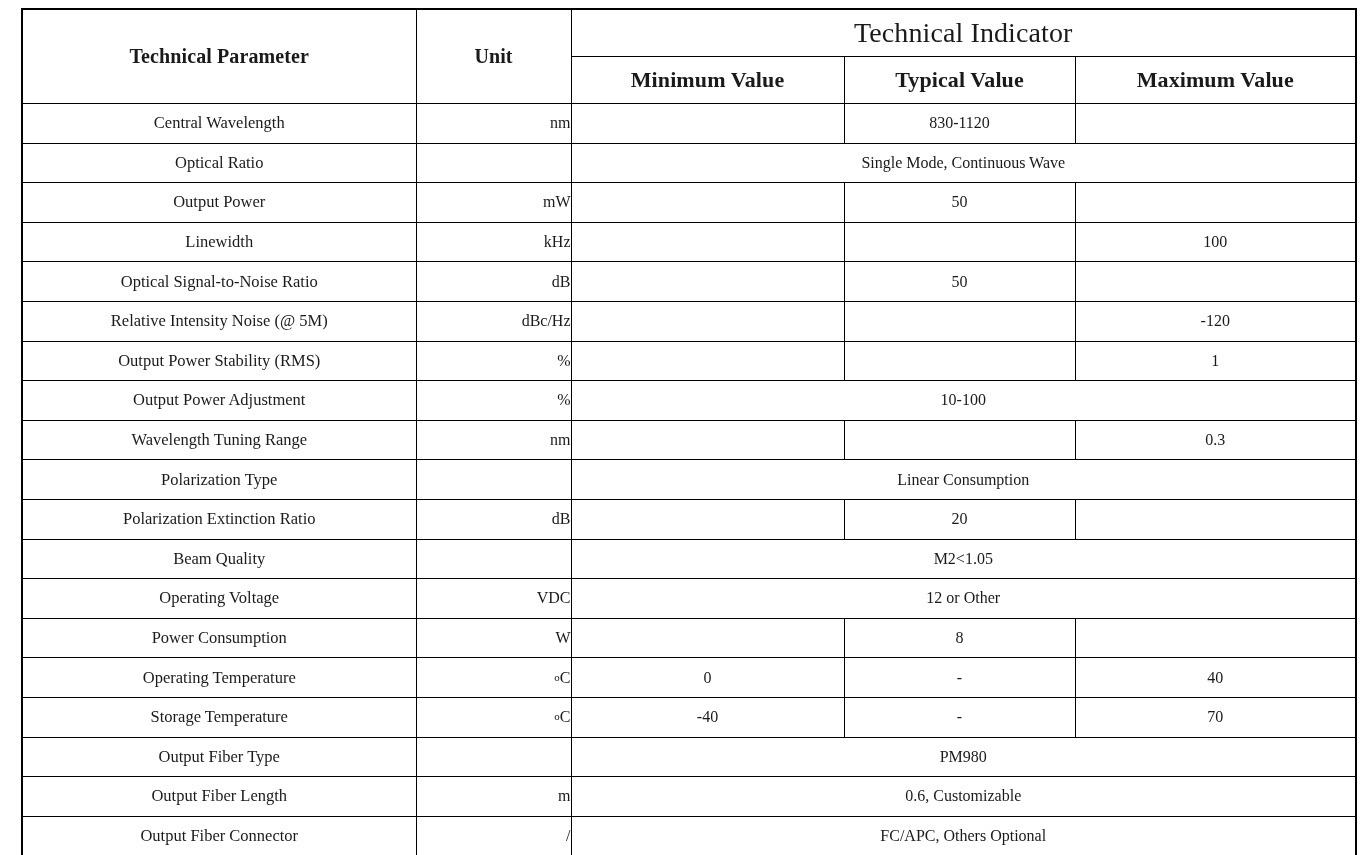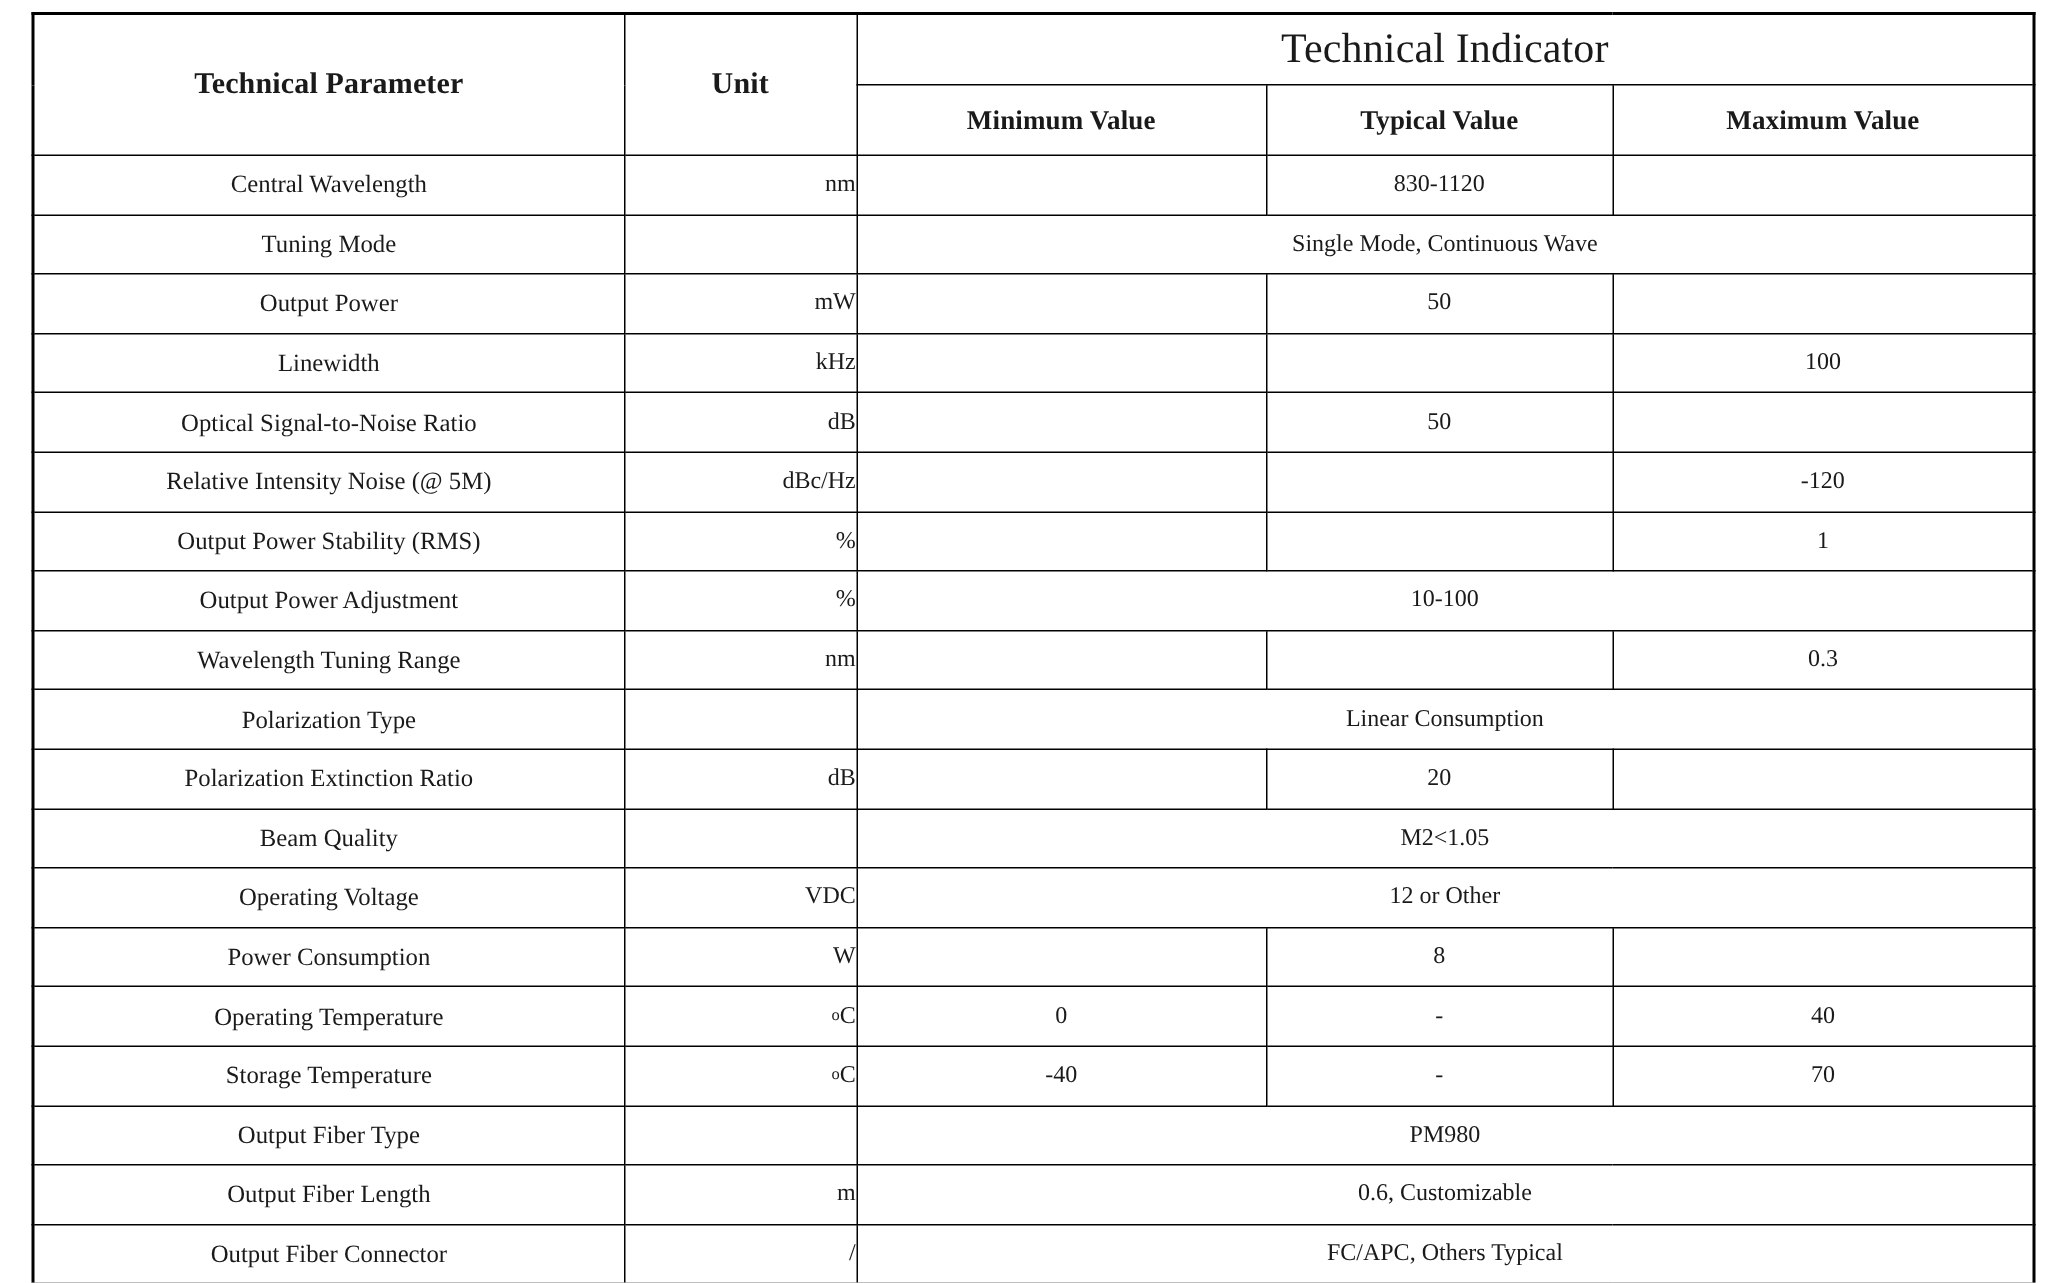--- a/index.html
+++ b/index.html
@@ -49,21 +49,21 @@
     letter-spacing: 0.1px;
   }
   th.h-group {
     font-size: 28px;
     font-weight: normal;
     text-align: center;
     height: 46px;
     letter-spacing: 0.1px;
   }
   th.h-sub {
-    font-size: 18px;
+    font-size: 22px;
     font-weight: bold;
     text-align: center;
     height: 46px;
     letter-spacing: 0.1px;
   }
 
   tbody tr { height: 39.6px; }
 
   td.param {
     font-size: 16.5px;
@@ -115,21 +115,21 @@
     </thead>
     <tbody id="spec-body">
         <tr>
           <td class="param">Central Wavelength</td>
           <td class="unit">nm</td>
           <td class="val"></td>
           <td class="val">830-1120</td>
           <td class="val"></td>
         </tr>
         <tr>
-          <td class="param">Tuning Mode</td>
+          <td class="param">Optical Ratio</td>
           <td class="unit"></td>
           <td class="val-span" colspan="3">Single Mode, Continuous Wave</td>
         </tr>
         <tr>
           <td class="param">Output Power</td>
           <td class="unit">mW</td>
           <td class="val"></td>
           <td class="val">50</td>
           <td class="val"></td>
         </tr>
@@ -222,17 +222,17 @@
           <td class="val-span" colspan="3">PM980</td>
         </tr>
         <tr>
           <td class="param">Output Fiber Length</td>
           <td class="unit">m</td>
           <td class="val-span" colspan="3">0.6, Customizable</td>
         </tr>
         <tr>
           <td class="param">Output Fiber Connector</td>
           <td class="unit">/</td>
-          <td class="val-span" colspan="3">FC/APC, Others Typical</td>
+          <td class="val-span" colspan="3">FC/APC, Others Optional</td>
         </tr>
       </tbody>
   </table>
 </div>
 
 </body></html>

